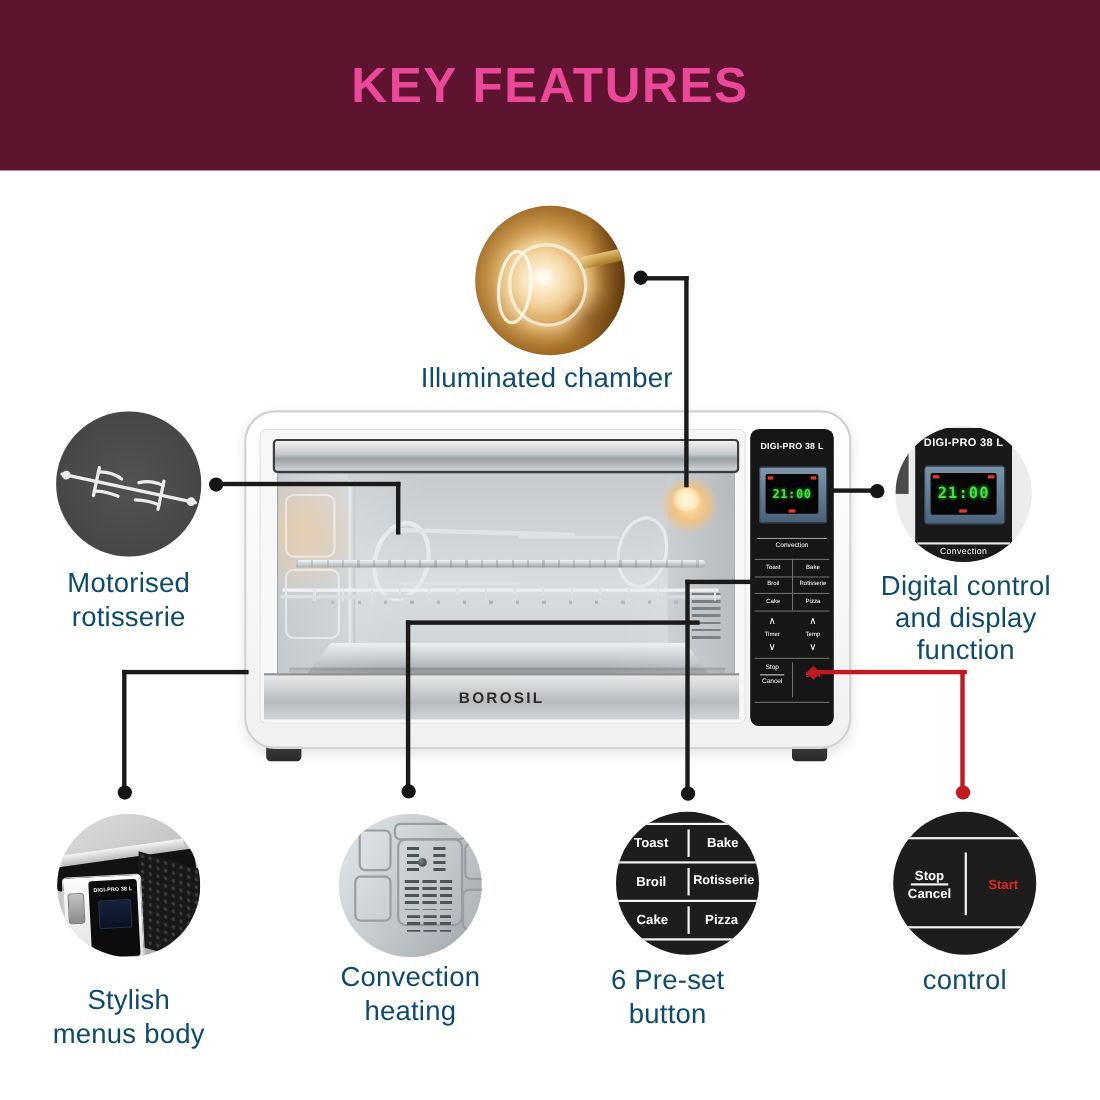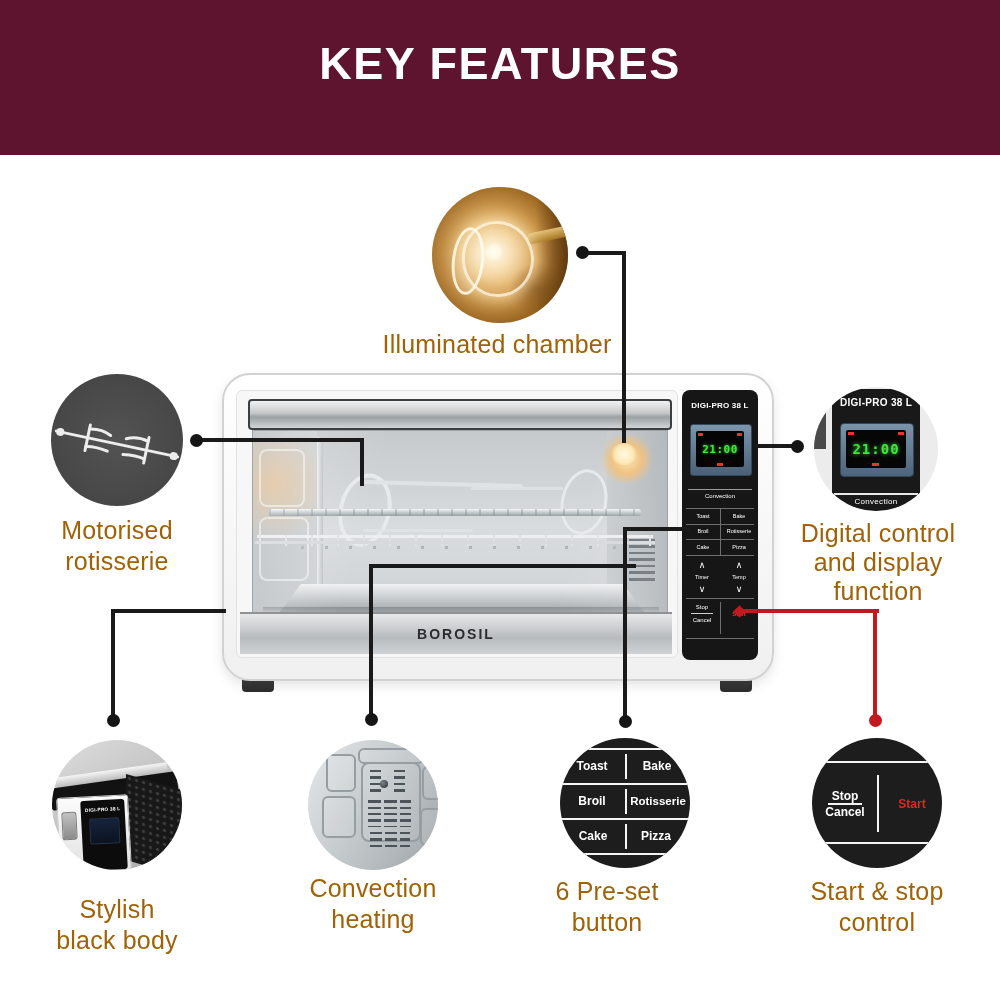--- a/index.html
+++ b/index.html
@@ -1,26 +1,26 @@
 <!DOCTYPE html>
 <html><head>
 <meta charset="utf-8">
 <style>
   html,body{margin:0;padding:0;background:#fff;}
   .canvas{position:relative;width:1000px;height:1000px;background:#ffffff;overflow:hidden;
           font-family:"Liberation Sans", sans-serif;}
 
   
   .banner{position:absolute;left:0;top:0;width:1000px;height:155px;background:#5e142f;}
-  .banner h1{margin:0;position:absolute;left:50%;top:64px;transform:translate(-50%,-50%);
-             color:#ffffff;font-size:45px;font-weight:700;letter-spacing:1.5px;white-space:nowrap;}
+  .banner h1{margin:0;position:absolute;left:50%;top:78px;transform:translate(-50%,-50%);
+             color:#ec4899;font-size:45px;font-weight:700;letter-spacing:1.5px;white-space:nowrap;}
 
   
   .feature-label{position:absolute;transform:translateX(-50%);text-align:center;
-                 font-size:25px;line-height:31px;color:#a16207;letter-spacing:.2px;white-space:nowrap;}
+                 font-size:25px;line-height:31px;color:#0c4a6e;letter-spacing:.2px;white-space:nowrap;}
   .feature-label.tight{line-height:29px;}
 
   
   .circle{position:absolute;border-radius:50%;overflow:hidden;}
 
   
   .c-illum{left:432px;top:187px;width:136px;height:136px;
     background:radial-gradient(circle at 42% 48%, #fdeec7 0%, #f3cd8a 22%, #d9a355 45%, #b67c2d 70%, #8a591a 100%);
     box-shadow:inset 0 0 42px rgba(90,50,5,.55);}
   .bulb-rim{position:absolute;left:20px;top:40px;width:26px;height:62px;border:3px solid rgba(255,252,240,.85);
@@ -355,32 +355,31 @@
     <div>Digital control</div>
     <div>and display</div>
     <div>function</div>
   </div>
   <div class="feature-label" style="left:117px;top:515px;">
     <div>Motorised</div>
     <div>rotisserie</div>
   </div>
   <div class="feature-label" style="left:117px;top:894px;">
     <div>Stylish</div>
-    <div>black body</div>
+    <div>menus body</div>
   </div>
   <div class="feature-label" style="left:373px;top:873px;">
     <div>Convection</div>
     <div>heating</div>
   </div>
   <div class="feature-label" style="left:607px;top:876px;">
     <div>6 Pre-set</div>
     <div>button</div>
   </div>
   <div class="feature-label" style="left:877px;top:876px;">
-    <div>Start &amp; stop</div>
     <div>control</div>
   </div>
 
   <div class="dot" style="left:576px;top:246px;"></div>
   <div class="lh" style="left:583px;top:251px;width:43px;"></div>
   <div class="lv" style="left:622px;top:251px;height:192px;"></div>
 
   <div class="dot" style="left:190px;top:434px;"></div>
   <div class="lh" style="left:197px;top:438px;width:167px;"></div>
   <div class="lv" style="left:360px;top:438px;height:48px;"></div>

